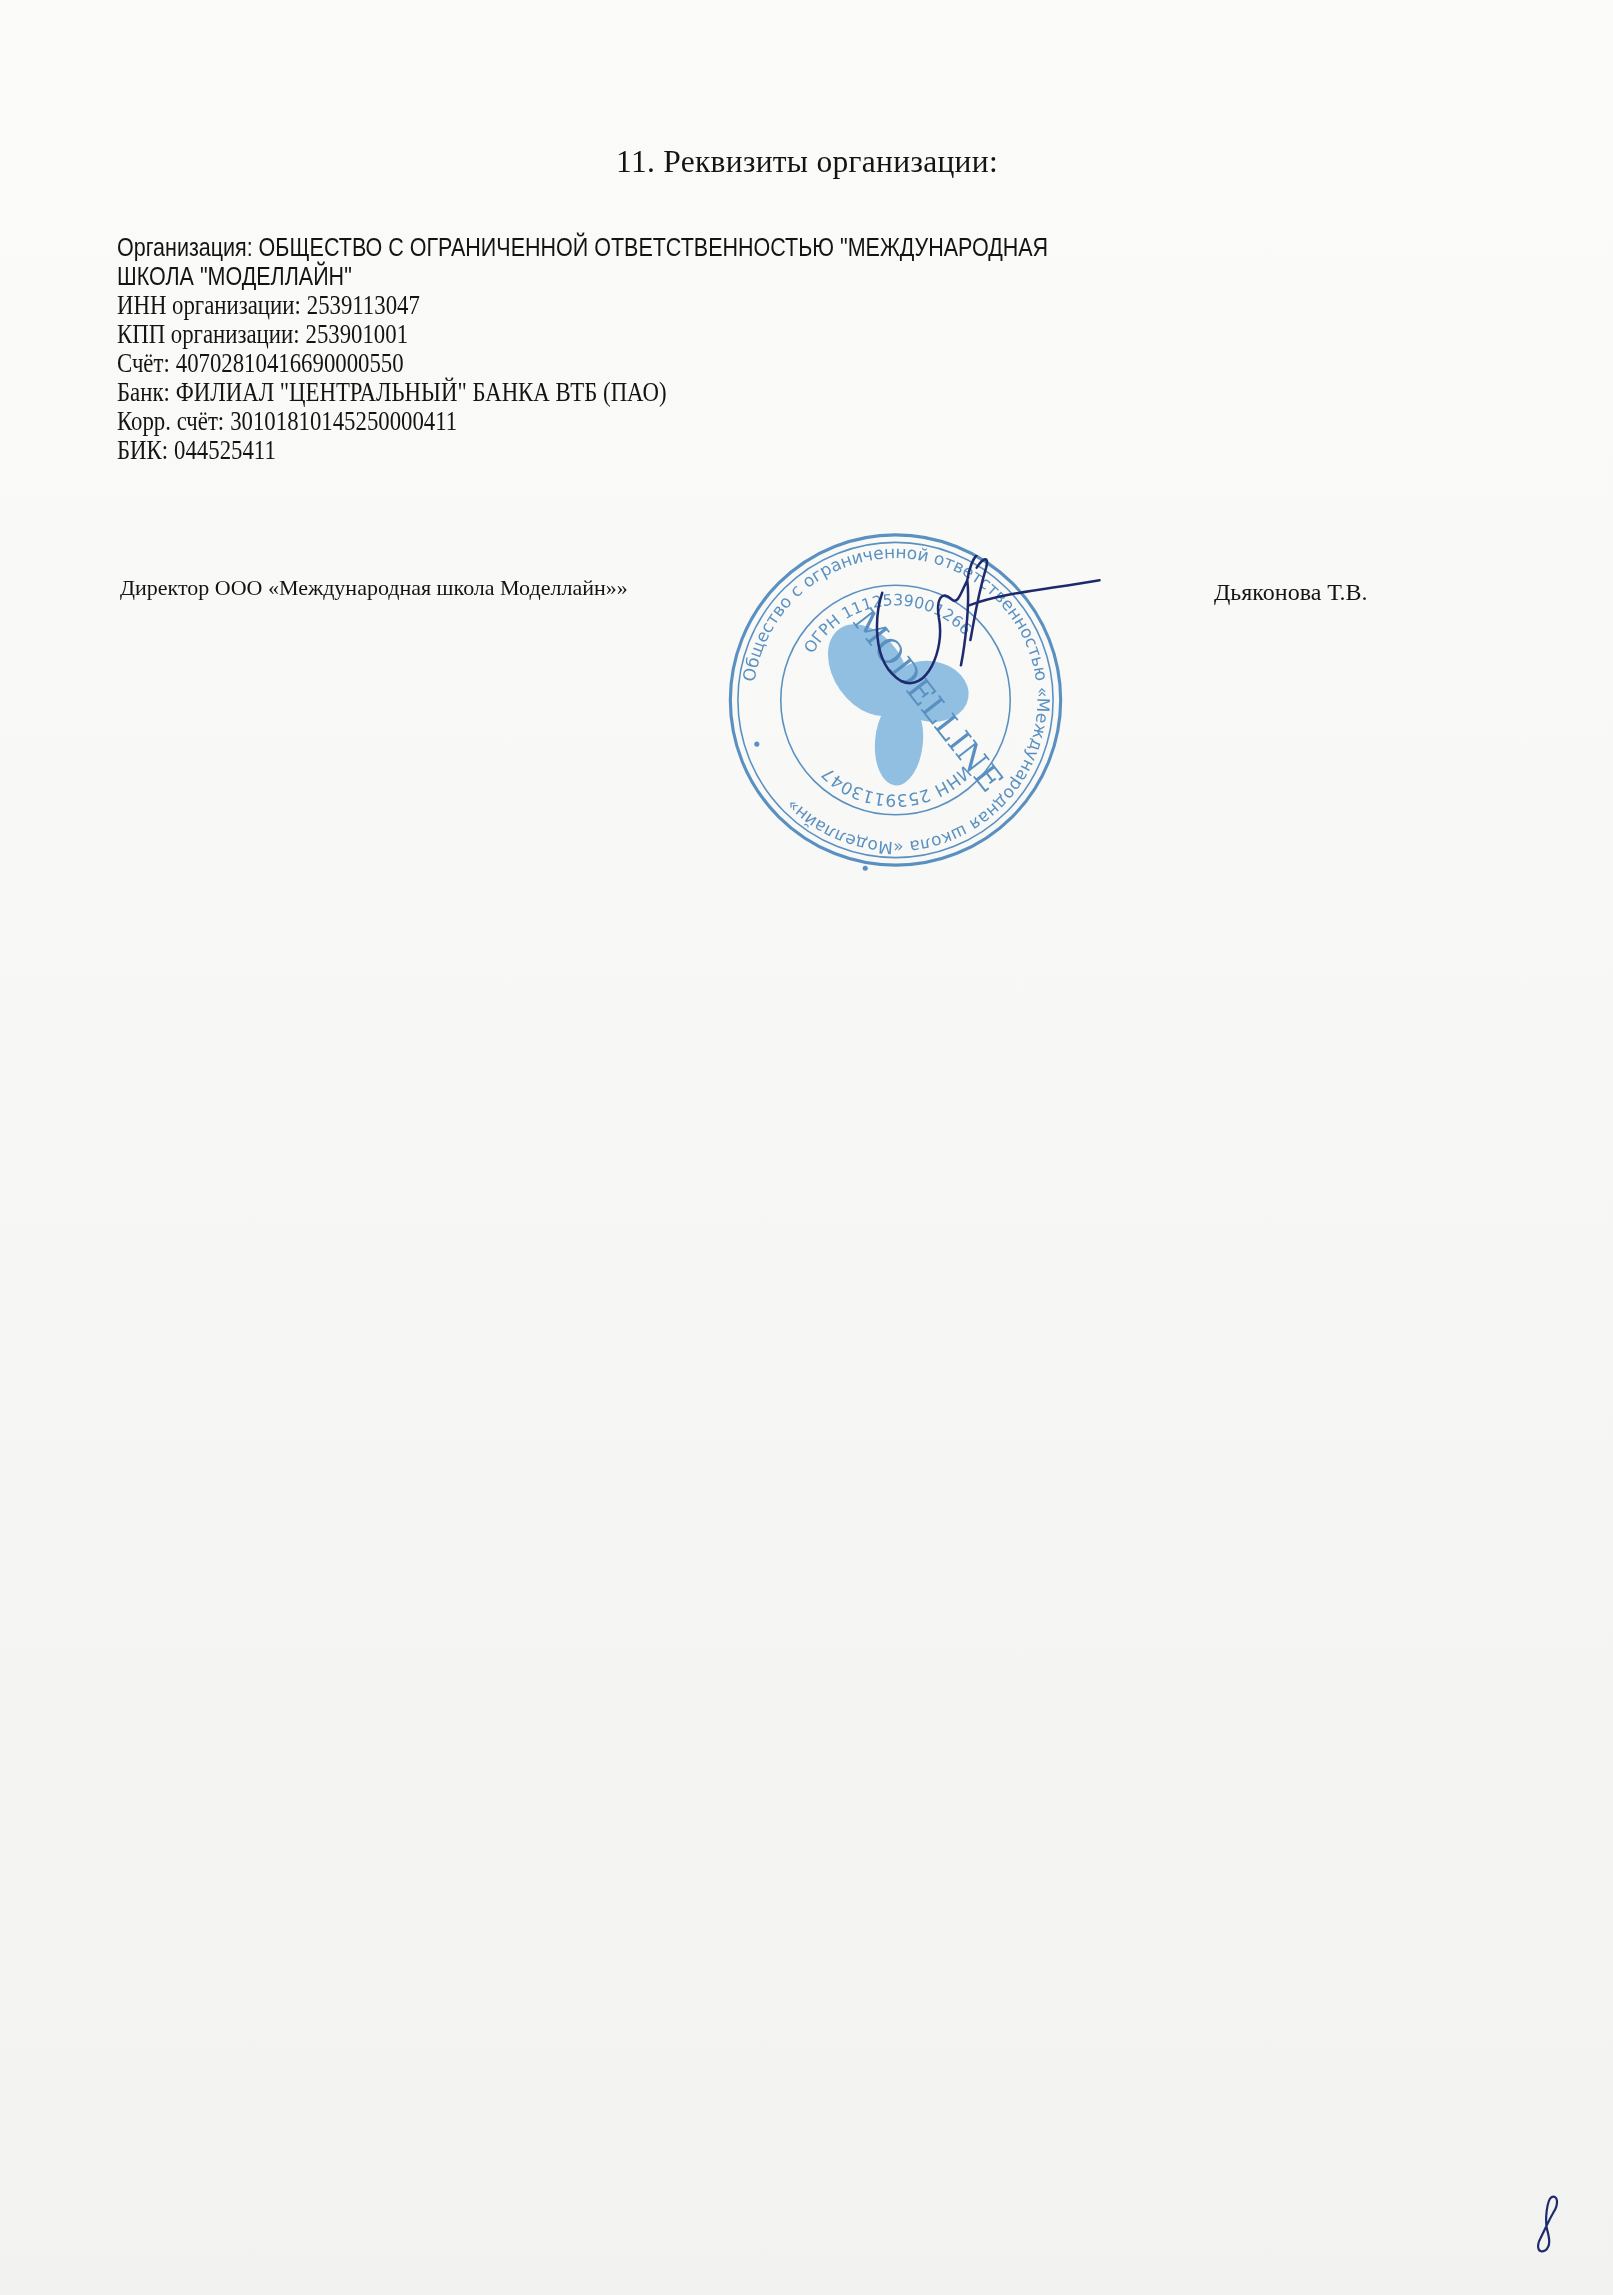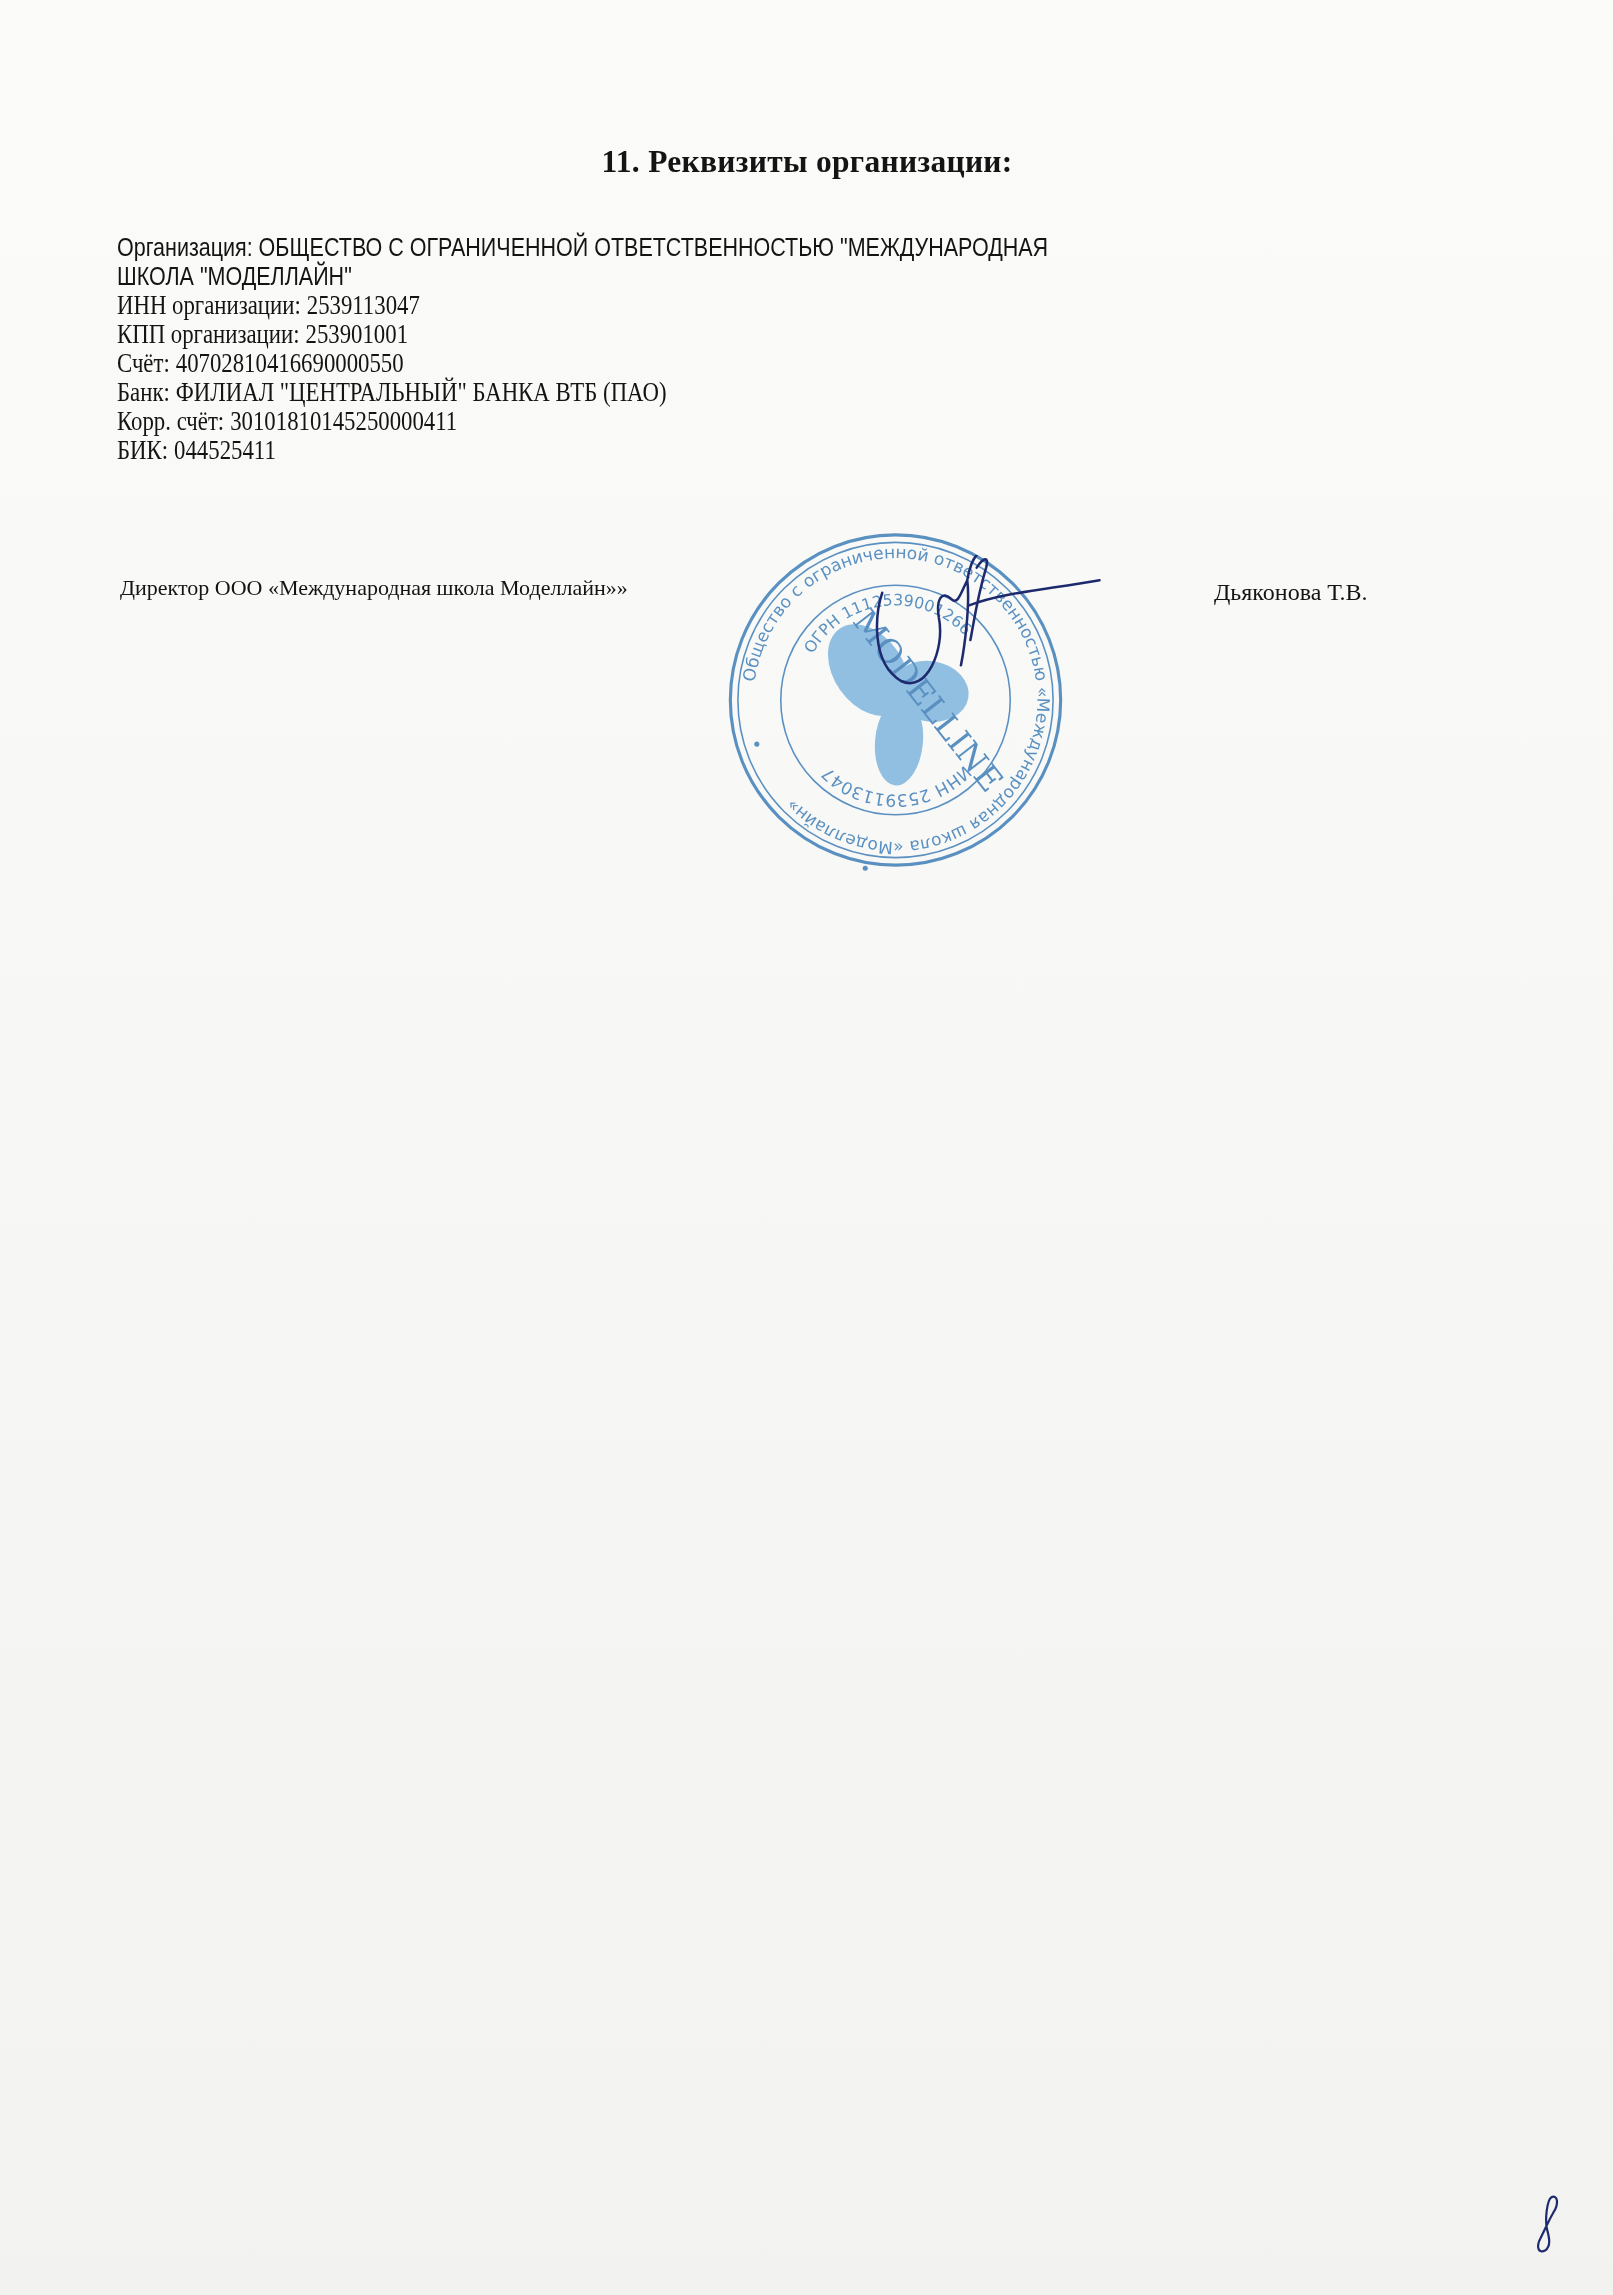--- a/index.html
+++ b/index.html
@@ -9,21 +9,21 @@
     position: relative; overflow: hidden;
     font-family: "Liberation Serif", "DejaVu Serif", serif;
     color: #141414;
   }
   .page {
     position: absolute; left: 0; top: 0; width: 1614px; height: 2295px;
     background: linear-gradient(180deg, #fbfbfa 0%, #f6f6f4 60%, #f2f2f0 100%);
   }
   .title {
     position: absolute; left: 0; width: 1614px; top: 144px;
-    text-align: center; font-weight: bold; font-size: 31.5px;
+    text-align: center; font-weight: normal; font-size: 31.5px;
     letter-spacing: 0.3px;
   }
   .details {
     position: absolute; left: 117px; top: 233px; width: 1387px;
     font-family: "Liberation Sans Narrow", "Liberation Sans", "DejaVu Sans", sans-serif;
     font-size: 25px; line-height: 29px;
     transform: scaleX(0.86); transform-origin: left top;
     width: 1614px;
   }
   .details .row { white-space: nowrap; }

